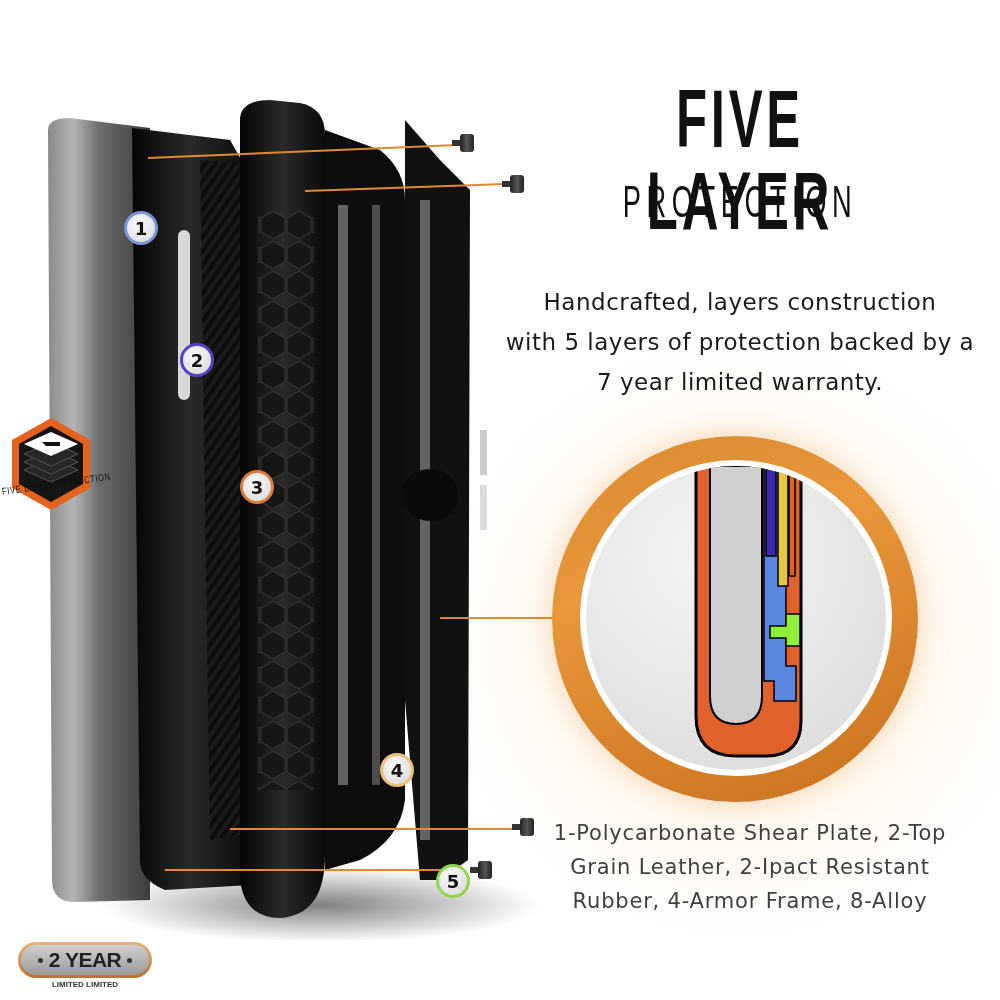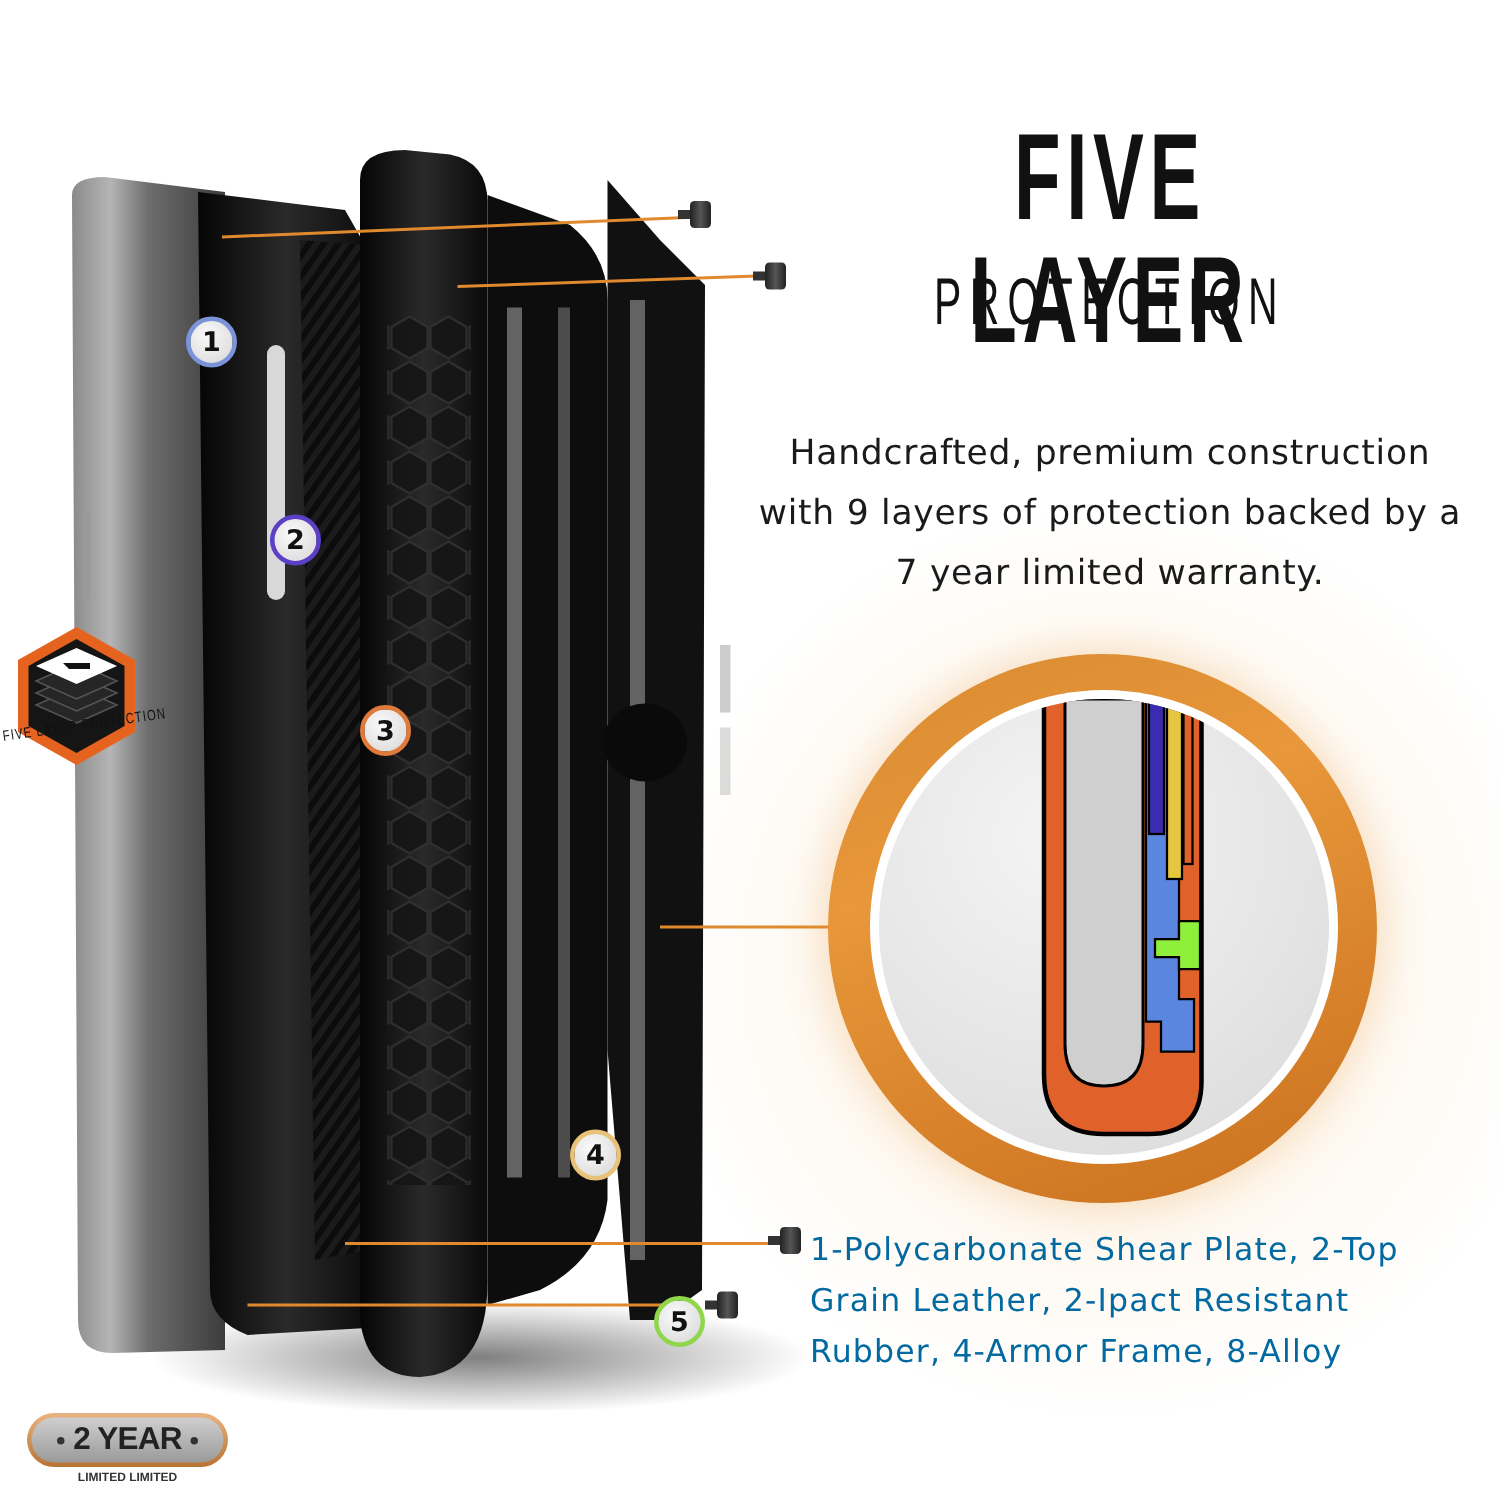--- a/index.html
+++ b/index.html
@@ -6,22 +6,22 @@
   body{width:1000px;height:1000px;overflow:hidden;background:#fff;position:relative;font-family:"DejaVu Sans",sans-serif;}
   .glow{position:absolute;left:430px;top:330px;width:620px;height:620px;border-radius:50%;
     background:radial-gradient(circle at 50% 50%, rgba(250,215,165,0.55) 0%, rgba(252,235,210,0.35) 40%, rgba(255,255,255,0) 70%);}
   .title{position:absolute;left:540px;top:78px;width:400px;text-align:center;font-family:"Liberation Sans",sans-serif;
     font-weight:bold;font-size:82px;letter-spacing:6px;line-height:82px;color:#111;transform:scaleX(0.62);transform-origin:center;}
   .subtitle{position:absolute;left:540px;top:178px;width:400px;text-align:center;font-family:"Liberation Sans",sans-serif;
     font-size:44px;letter-spacing:9px;line-height:48px;color:#111;transform:scaleX(0.62);transform-origin:center;}
   .desc{position:absolute;left:500px;top:282px;width:480px;text-align:center;font-family:"DejaVu Sans",sans-serif;
     font-size:23px;line-height:40px;color:#1a1a1a;letter-spacing:0.5px;}
   .desc span{display:block;}
-  .layers-text{position:absolute;left:540px;top:816px;width:420px;font-family:"DejaVu Sans",sans-serif;
-    font-size:21px;line-height:34px;color:#0369a1;letter-spacing:0.8px;}
+  .layers-text{position:absolute;left:540px;top:816px;width:420px;text-align:center;font-family:"DejaVu Sans",sans-serif;
+    font-size:21px;line-height:34px;color:#404040;letter-spacing:0.8px;}
   .layers-text span{display:block;}
   .detail-circle{position:absolute;left:552px;top:436px;width:366px;height:366px;border-radius:50%;
     background:linear-gradient(160deg,#d98a30 0%,#e8973a 35%,#c9701e 100%);box-shadow:0 0 30px rgba(230,150,60,0.35);}
   .detail-inner{position:absolute;left:28px;top:24px;width:312px;height:316px;border-radius:50%;background:#fff;}
   .detail-face{position:absolute;left:6px;top:6px;width:300px;height:304px;border-radius:50%;
     background:radial-gradient(circle at 40% 30%,#f4f4f4 0%,#e4e4e4 60%,#d8d8d8 100%);overflow:hidden;}
   .badge-num{position:absolute;width:28px;height:28px;border-radius:50%;background:radial-gradient(circle at 40% 35%,#fafafa,#d6d6d6);
     border:3px solid #7b93d8;display:flex;align-items:center;justify-content:center;font-family:"DejaVu Sans",sans-serif;
     font-weight:bold;font-size:18px;color:#111;box-sizing:content-box;}
   .screw{position:absolute;width:14px;height:18px;background:linear-gradient(90deg,#222,#555,#222);border-radius:3px;}
@@ -122,22 +122,22 @@
   </g>
   <path d="M43 40 L70 28 L43 16 L16 28 Z" fill="#fff"></path>
   <path d="M34 26 L52 26 L52 30 L38 30 Z" fill="#111"></path>
 </svg>
 <div class="hex-caption">FIVE LAYER PROTECTION</div>
 
 <div class="title">FIVE LAYER</div>
 <div class="subtitle">PROTECTION</div>
 
 <div class="desc">
-  <span>Handcrafted, premium construction</span>
-  <span>with 9 layers of protection backed by a</span>
+  <span>Handcrafted, layers construction</span>
+  <span>with 5 layers of protection backed by a</span>
   <span>7 year limited warranty.</span>
 </div>
 
 <div class="detail-circle">
   <div class="detail-inner">
     <div class="detail-face">
       <svg width="300" height="304" viewBox="0 0 300 304">
 
         <path d="M110 0 L110 250 Q110 290 150 290 L180 290 Q215 290 215 255 L215 0 Z" fill="#e0622a" stroke="#000" stroke-width="3"></path>
 

